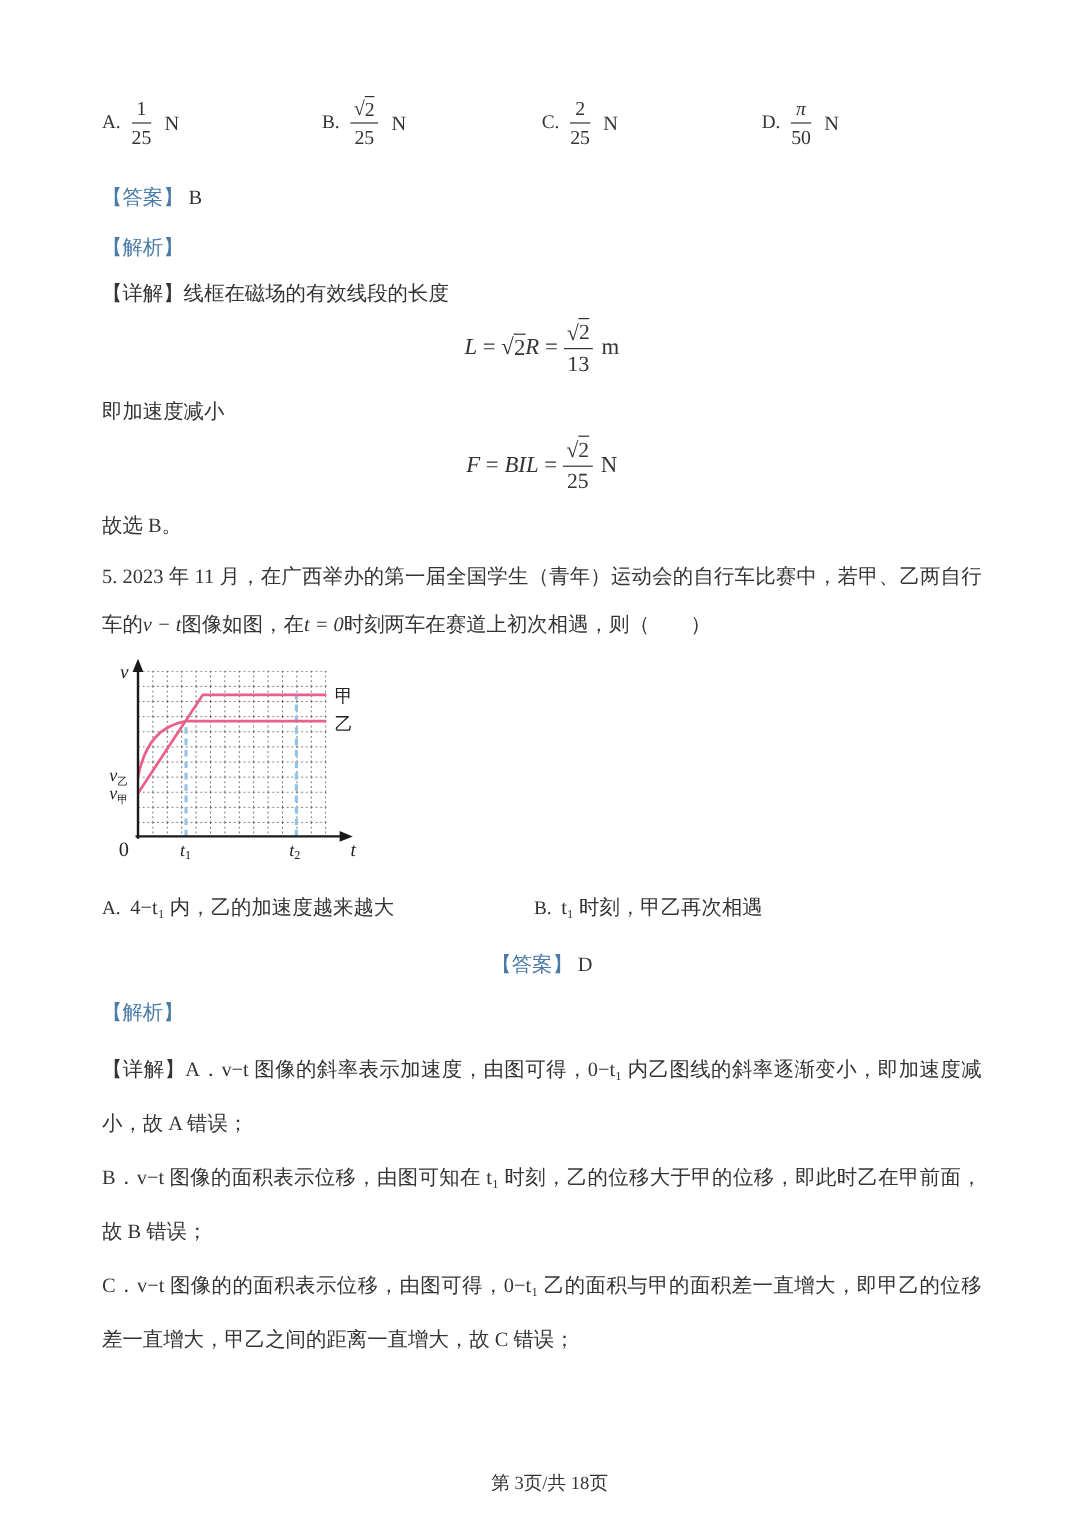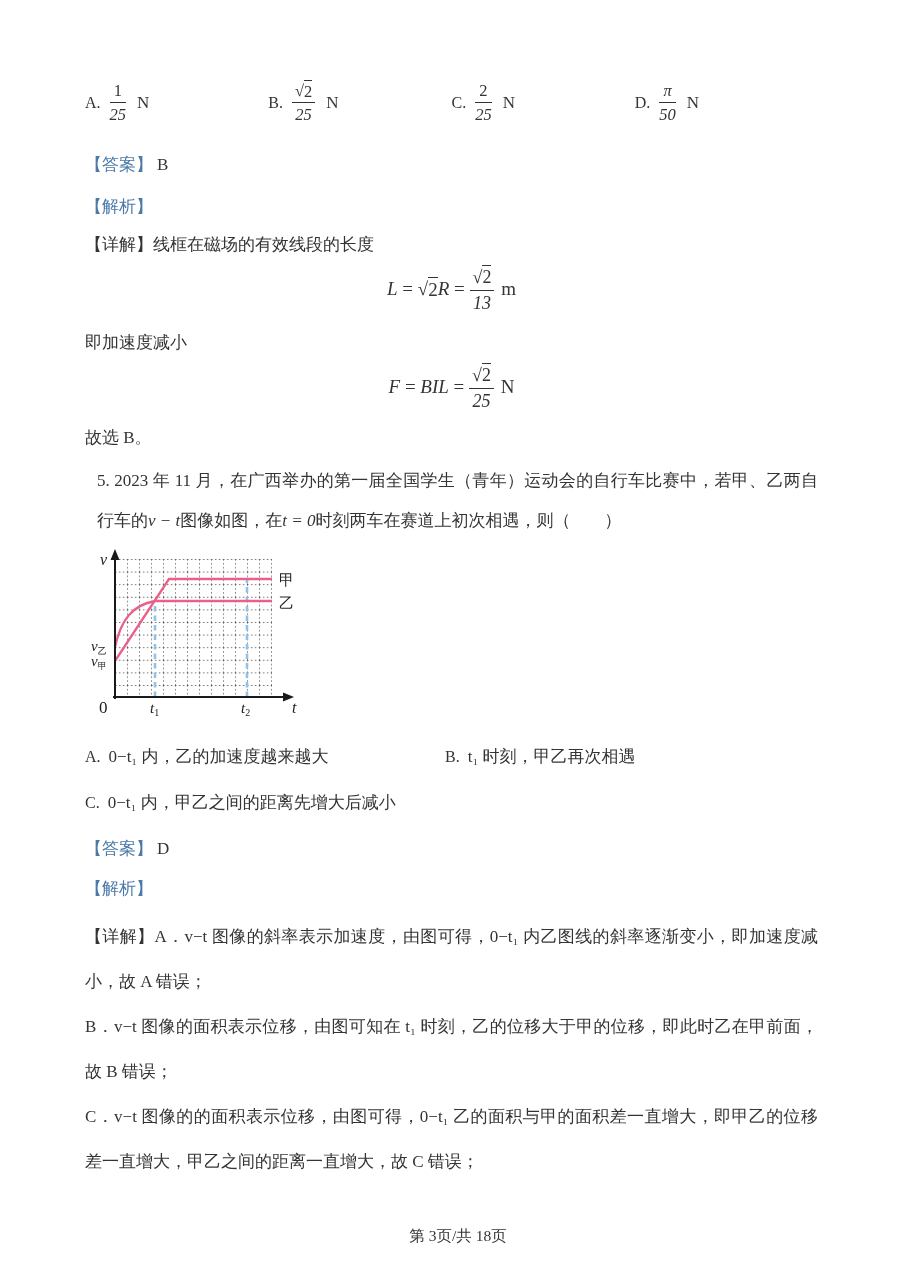--- a/index.html
+++ b/index.html
@@ -10,40 +10,40 @@
     color:#343434; font-size:17px; overflow:hidden;
   }
   .content { padding:80px 82px 0 85px; }
 
   
   .q4-options { display:flex; align-items:center; }
   .q4-opt { width:185px; display:flex; align-items:center; gap:9px; }
   .opt-label { font-size:16px; }
   .frac { display:inline-block; text-align:center; font-size:16.5px; line-height:1.3; vertical-align:middle; }
   .frac .top { display:block; border-bottom:1.4px solid #343434; padding:0 3px 1px 3px; }
-  .frac .bot { display:block; padding-top:1px;font-style:italic; }
+  .frac .bot { display:block; padding-top:1px; }
   .rad { white-space:nowrap; }
   .rad .arg { border-top:1.5px solid #343434; padding-top:0.5px; }
   .unit { margin-left:2px; }
   .it { font-style:italic; }
 
   
   .tag-line { line-height:26px; }
   .tag-blue { color:#4a7aa8; }
-  .mt26{margin-top:26px;} .mt20{margin-top:20px;} .mt16{margin-top:16px;}
+  .mt26{margin-top:26px;} .mt20{margin-top:20px;text-align:center;} .mt16{margin-top:16px;}
   .mt14{margin-top:14px;} .mt12{margin-top:12px;} .mt10{margin-top:10px;}
   .ans-val { margin-left:4px; color:#343434; }
 
   
   .formula { text-align:center; font-size:19px; margin-top:8px; line-height:1.2; }
   .formula .frac { font-size:18px; }
   .formula .v { font-style:italic; }
 
   
-  .stem { margin-top:10px; line-height:40px; text-align:justify;margin-left:12px; }
+  .stem { margin-top:10px; line-height:40px; text-align:justify; }
 
   
   .graph-wrap { margin-top:6px; margin-left:0; }
 
   
   .q5-options { margin-top:20px; display:grid; grid-template-columns:360px 1fr; row-gap:20px; line-height:26px; }
   .q5-opt .opt-label { margin-right:8px; }
 
   
   .detail { margin-top:12px; line-height:45px; text-align:justify; }
@@ -165,27 +165,24 @@
         <text x="156" y="166" font-size="15"><tspan font-style="italic">t</tspan><tspan font-size="10" dy="3">2</tspan></text>
         <text x="6" y="104" font-size="15"><tspan font-style="italic">v</tspan><tspan font-size="9" dy="3">乙</tspan></text>
         <text x="6" y="119" font-size="15"><tspan font-style="italic">v</tspan><tspan font-size="9" dy="3">甲</tspan></text>
         <text x="194" y="38" font-size="15">甲</text>
         <text x="194" y="61" font-size="15">乙</text>
       </svg>
     </div>
 
     <div class="q5-options">
       <div class="q5-opt">
-        <span class="opt-label">A.</span><span>0−t₁ 内，乙的加速度越来越大</span>
+        <span class="opt-label">A.</span><span>4−t₁ 内，乙的加速度越来越大</span>
       </div>
       <div class="q5-opt">
         <span class="opt-label">B.</span><span>t₁ 时刻，甲乙再次相遇</span>
-      </div>
-      <div class="q5-opt">
-        <span class="opt-label">C.</span><span>0−t₁ 内，甲乙之间的距离先增大后减小</span>
       </div>
     </div>
 
     <div class="tag-line mt20">
       <span class="tag-blue">【答案】</span><span class="ans-val">D</span>
     </div>
     <div class="tag-line mt14">
       <span class="tag-blue">【解析】</span>
     </div>
 

